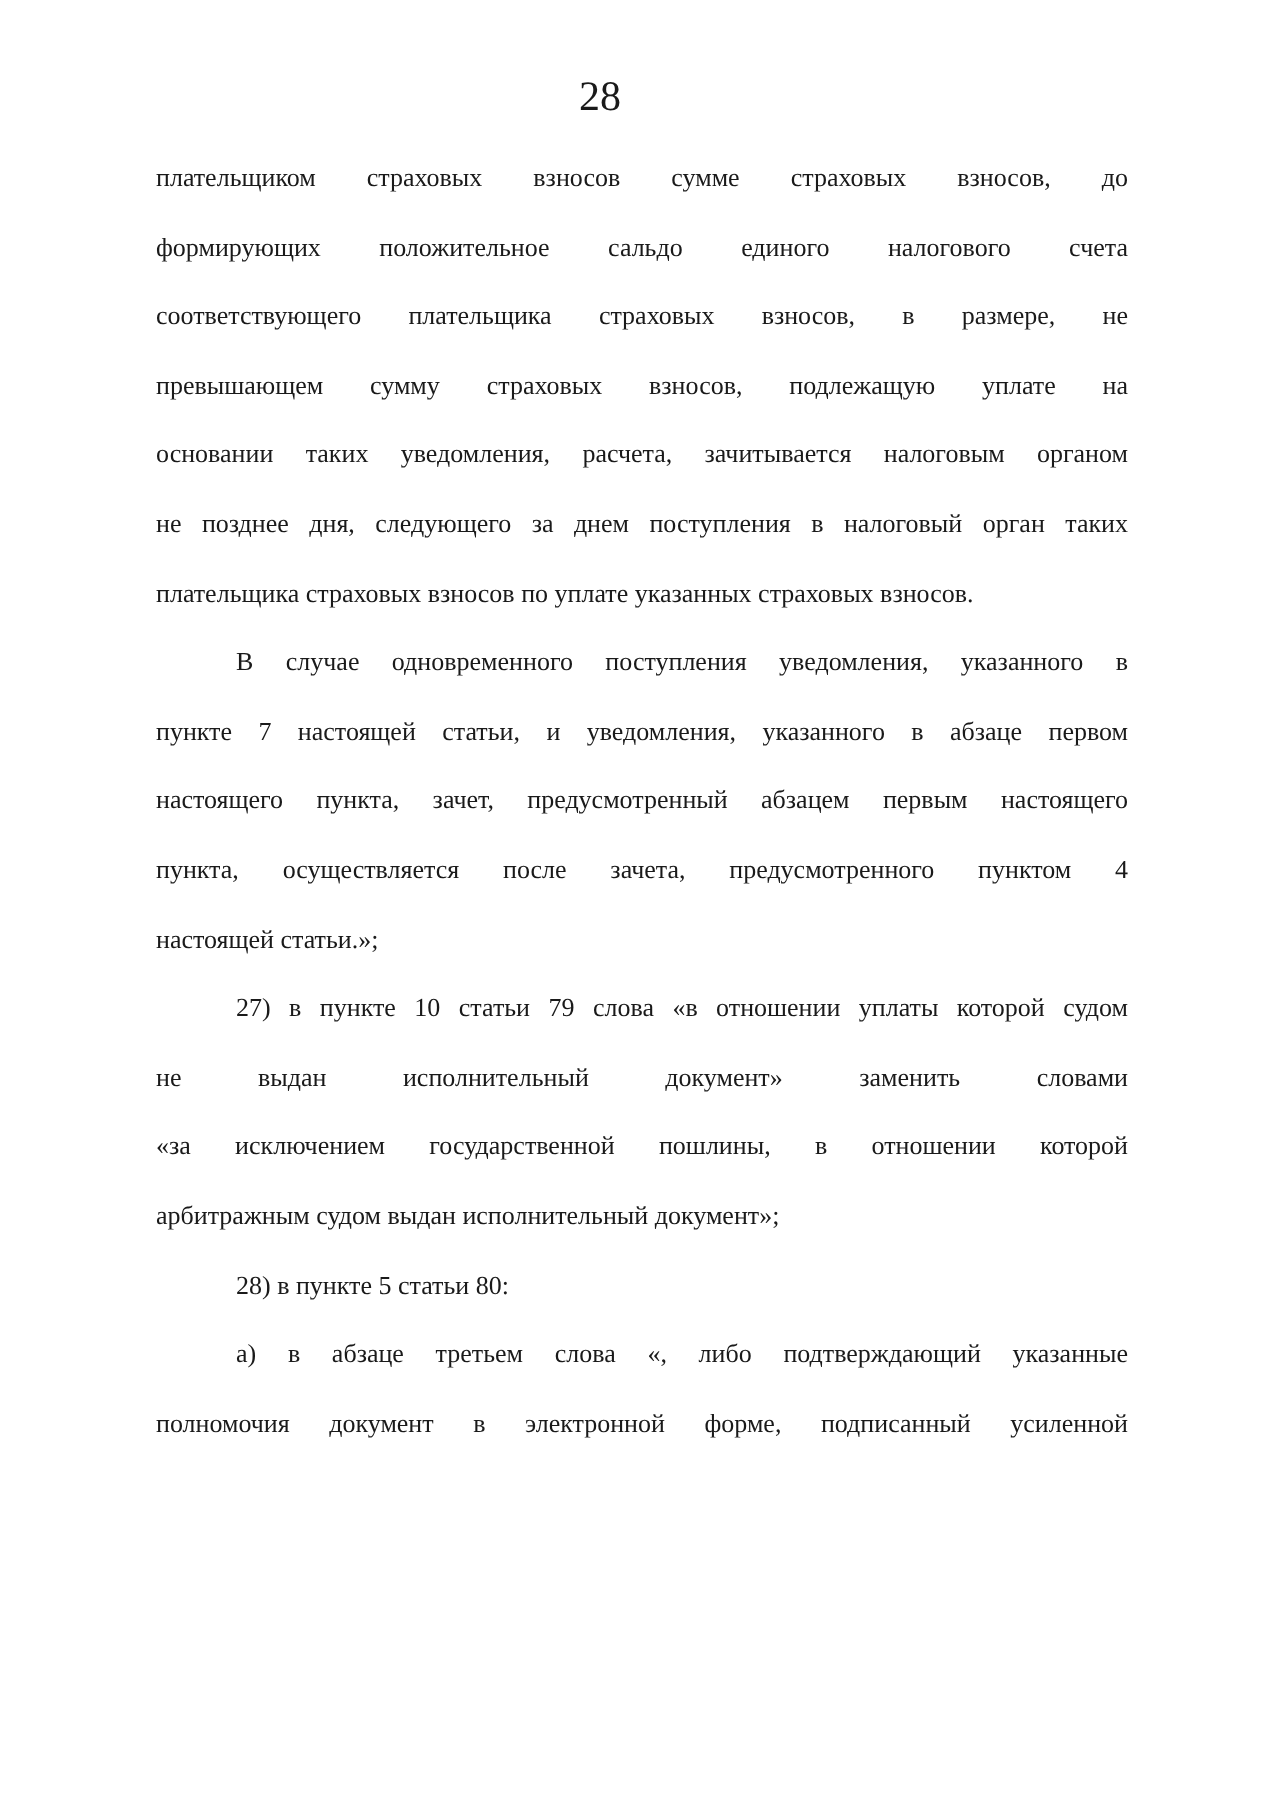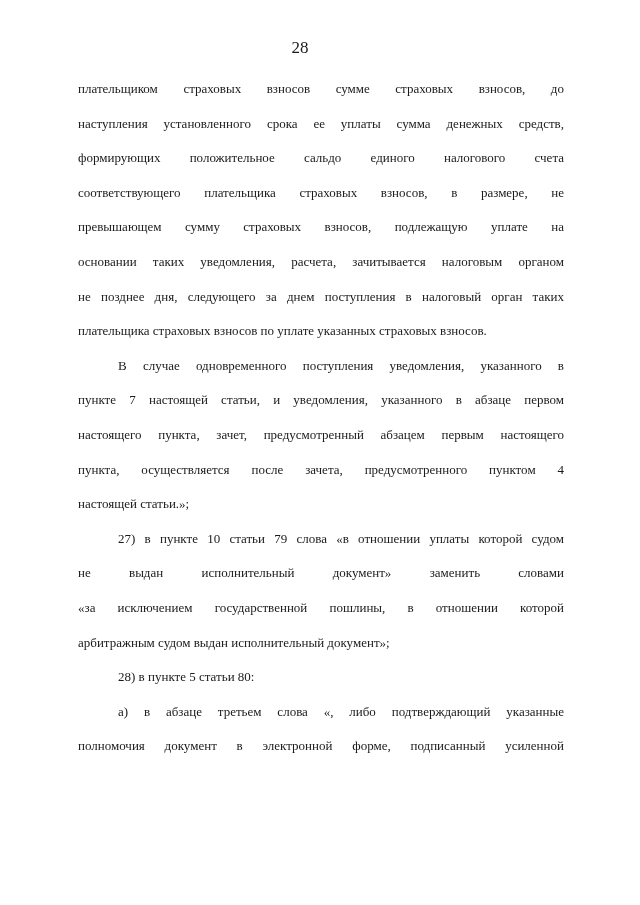--- a/index.html
+++ b/index.html
@@ -14,21 +14,21 @@
       overflow: hidden;
       font-family: "Liberation Serif", "DejaVu Serif", serif;
       color: #1a1a1a;
     }
     .page-number {
       position: absolute;
       top: 38px;
       left: 0;
       width: 600px;
       text-align: center;
-      font-size: 17px;
+      font-size: 21px;
       line-height: 20px;
     }
     .content {
       position: absolute;
       top: 72px;
       left: 78px;
       width: 486px;
       font-size: 13px;
       line-height: 34.6px;
       font-family: Liberation Serif, serif;
@@ -54,21 +54,20 @@
   </style>
 </head>
 <body>
 
 <div class="page-number">28</div>
 
 <div class="content">
 
   <div class="para">
     <span class="line" style="white-space: normal;">плательщиком страховых взносов сумме страховых взносов, до</span>
-    <span class="line" style="white-space: normal;">наступления установленного срока ее уплаты сумма денежных средств,</span>
     <span class="line" style="white-space: normal;">формирующих положительное сальдо единого налогового счета</span>
     <span class="line" style="white-space: normal;">соответствующего плательщика страховых взносов, в размере, не</span>
     <span class="line" style="white-space: normal;">превышающем сумму страховых взносов, подлежащую уплате на</span>
     <span class="line" style="white-space: normal;">основании таких уведомления, расчета, зачитывается налоговым органом</span>
     <span class="line" style="white-space: normal;">не позднее дня, следующего за днем поступления в налоговый орган таких</span>
     <span class="line last">плательщика страховых взносов по уплате указанных страховых взносов.</span>
   </div>
 
   <div class="para">
     <span class="line first-indent" style="white-space: normal;">В случае одновременного поступления уведомления, указанного в</span>

